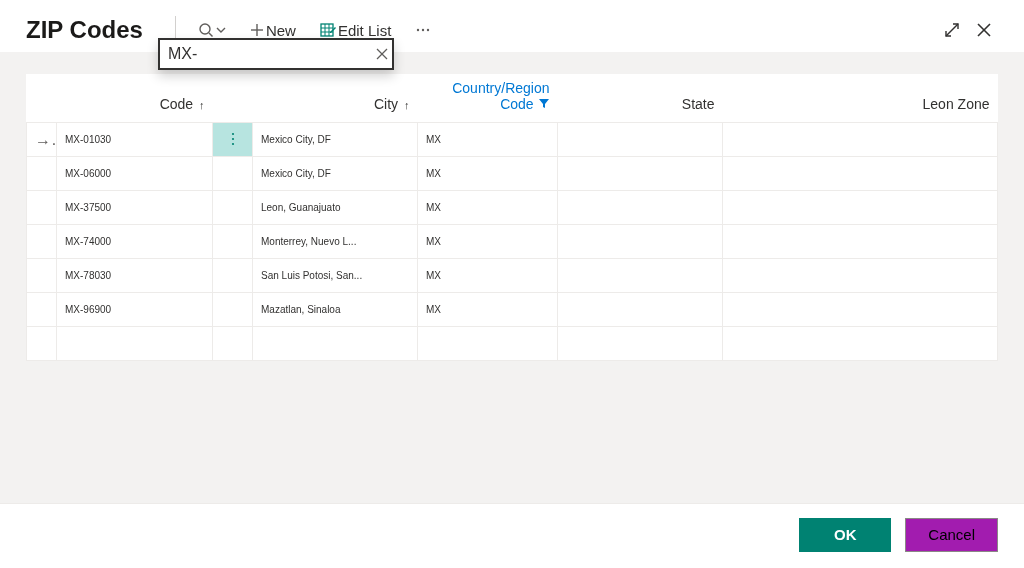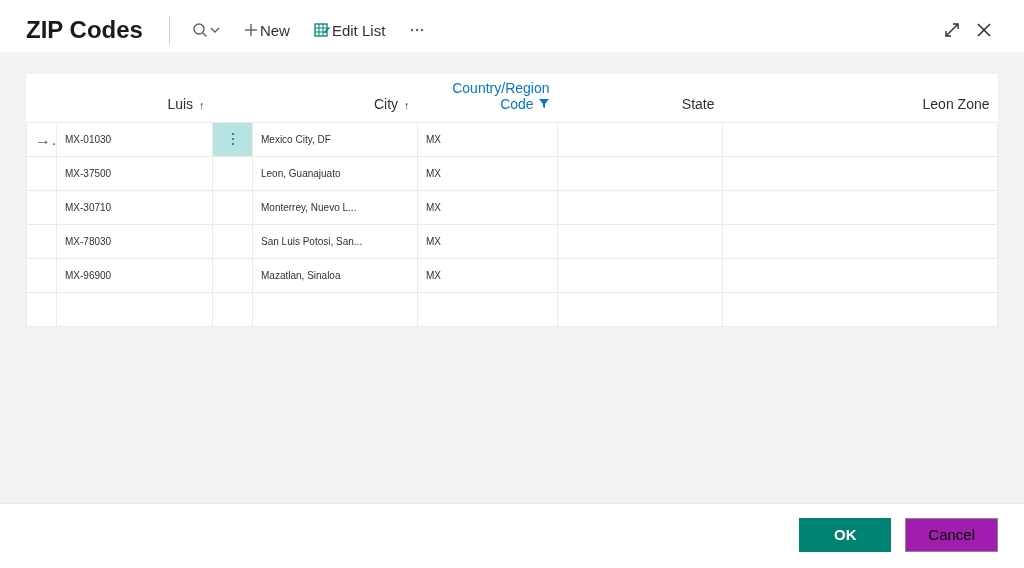--- a/index.html
+++ b/index.html
@@ -16,21 +16,21 @@
     align-items: center;
     padding: 16px 26px 8px 26px;
     gap: 4px;
     background: #fff;
     position: relative;
   }
   .header-title {
     font-size: 24px;
     font-weight: 700;
     color: #1b1a19;
-    margin-right: 14px;
+    margin-right: 20px;
   }
   .vdiv {
     width: 1px;
     height: 28px;
     background: #d2d0ce;
     margin: 0 8px;
   }
   .tb-btn {
     display: inline-flex;
     align-items: center;
@@ -235,37 +235,48 @@
       <svg width="18" height="18" viewBox="0 0 18 18" fill="none" stroke="#323130" stroke-width="1.6">
         <line x1="3" y1="3" x2="15" y2="15"></line>
         <line x1="15" y1="3" x2="3" y2="15"></line>
       </svg>
     </span>
   </button>
 </div>
 
 <div class="content-bg">
 
+  <div class="search-wrap">
+    <input class="search-input" value="MX-" style="">
+    <button class="clear-x">
+      <span class="icon-svg">
+        <svg width="14" height="14" viewBox="0 0 14 14" fill="none" stroke="#605e5c" stroke-width="1.2">
+          <line x1="2" y1="2" x2="12" y2="12"></line>
+          <line x1="12" y1="2" x2="2" y2="12"></line>
+        </svg>
+      </span>
+    </button>
+  </div>
 
   <div class="table-wrap">
     <table>
       <colgroup>
         <col class="col-arrow">
           <col class="col-code">
           <col class="col-menu">
         <col class="col-city">
           <col class="col-country">
           <col class="col-state">
           <col class="col-tz">
       </colgroup>
       <thead>
         <tr>
           <th></th>
           <th>
-            <span>Luis</span>
+            <span>Code</span>
             <span class="sort-arrow">↑</span>
           </th>
           <th></th>
           <th>
             <span>City</span>
             <span class="sort-arrow">↑</span>
           </th>
           <th class="filtered">
             <span>Country/Region Code</span>
             <span class="icon-svg">
@@ -297,30 +308,39 @@
               </svg>
             </span>
           </td>
           <td>Mexico City, DF</td>
           <td>MX</td>
           <td></td>
           <td></td>
         </tr>
         <tr>
           <td class="row-arrow"></td>
+          <td>MX-06000</td>
+          <td></td>
+          <td>Mexico City, DF</td>
+          <td>MX</td>
+          <td></td>
+          <td></td>
+        </tr>
+        <tr>
+          <td class="row-arrow"></td>
           <td>MX-37500</td>
           <td></td>
           <td>Leon, Guanajuato</td>
           <td>MX</td>
           <td></td>
           <td></td>
         </tr>
         <tr>
           <td class="row-arrow"></td>
-          <td>MX-30710</td>
+          <td>MX-74000</td>
           <td></td>
           <td>Monterrey, Nuevo L...</td>
           <td>MX</td>
           <td></td>
           <td></td>
         </tr>
         <tr>
           <td class="row-arrow"></td>
           <td>MX-78030</td>
           <td></td>

